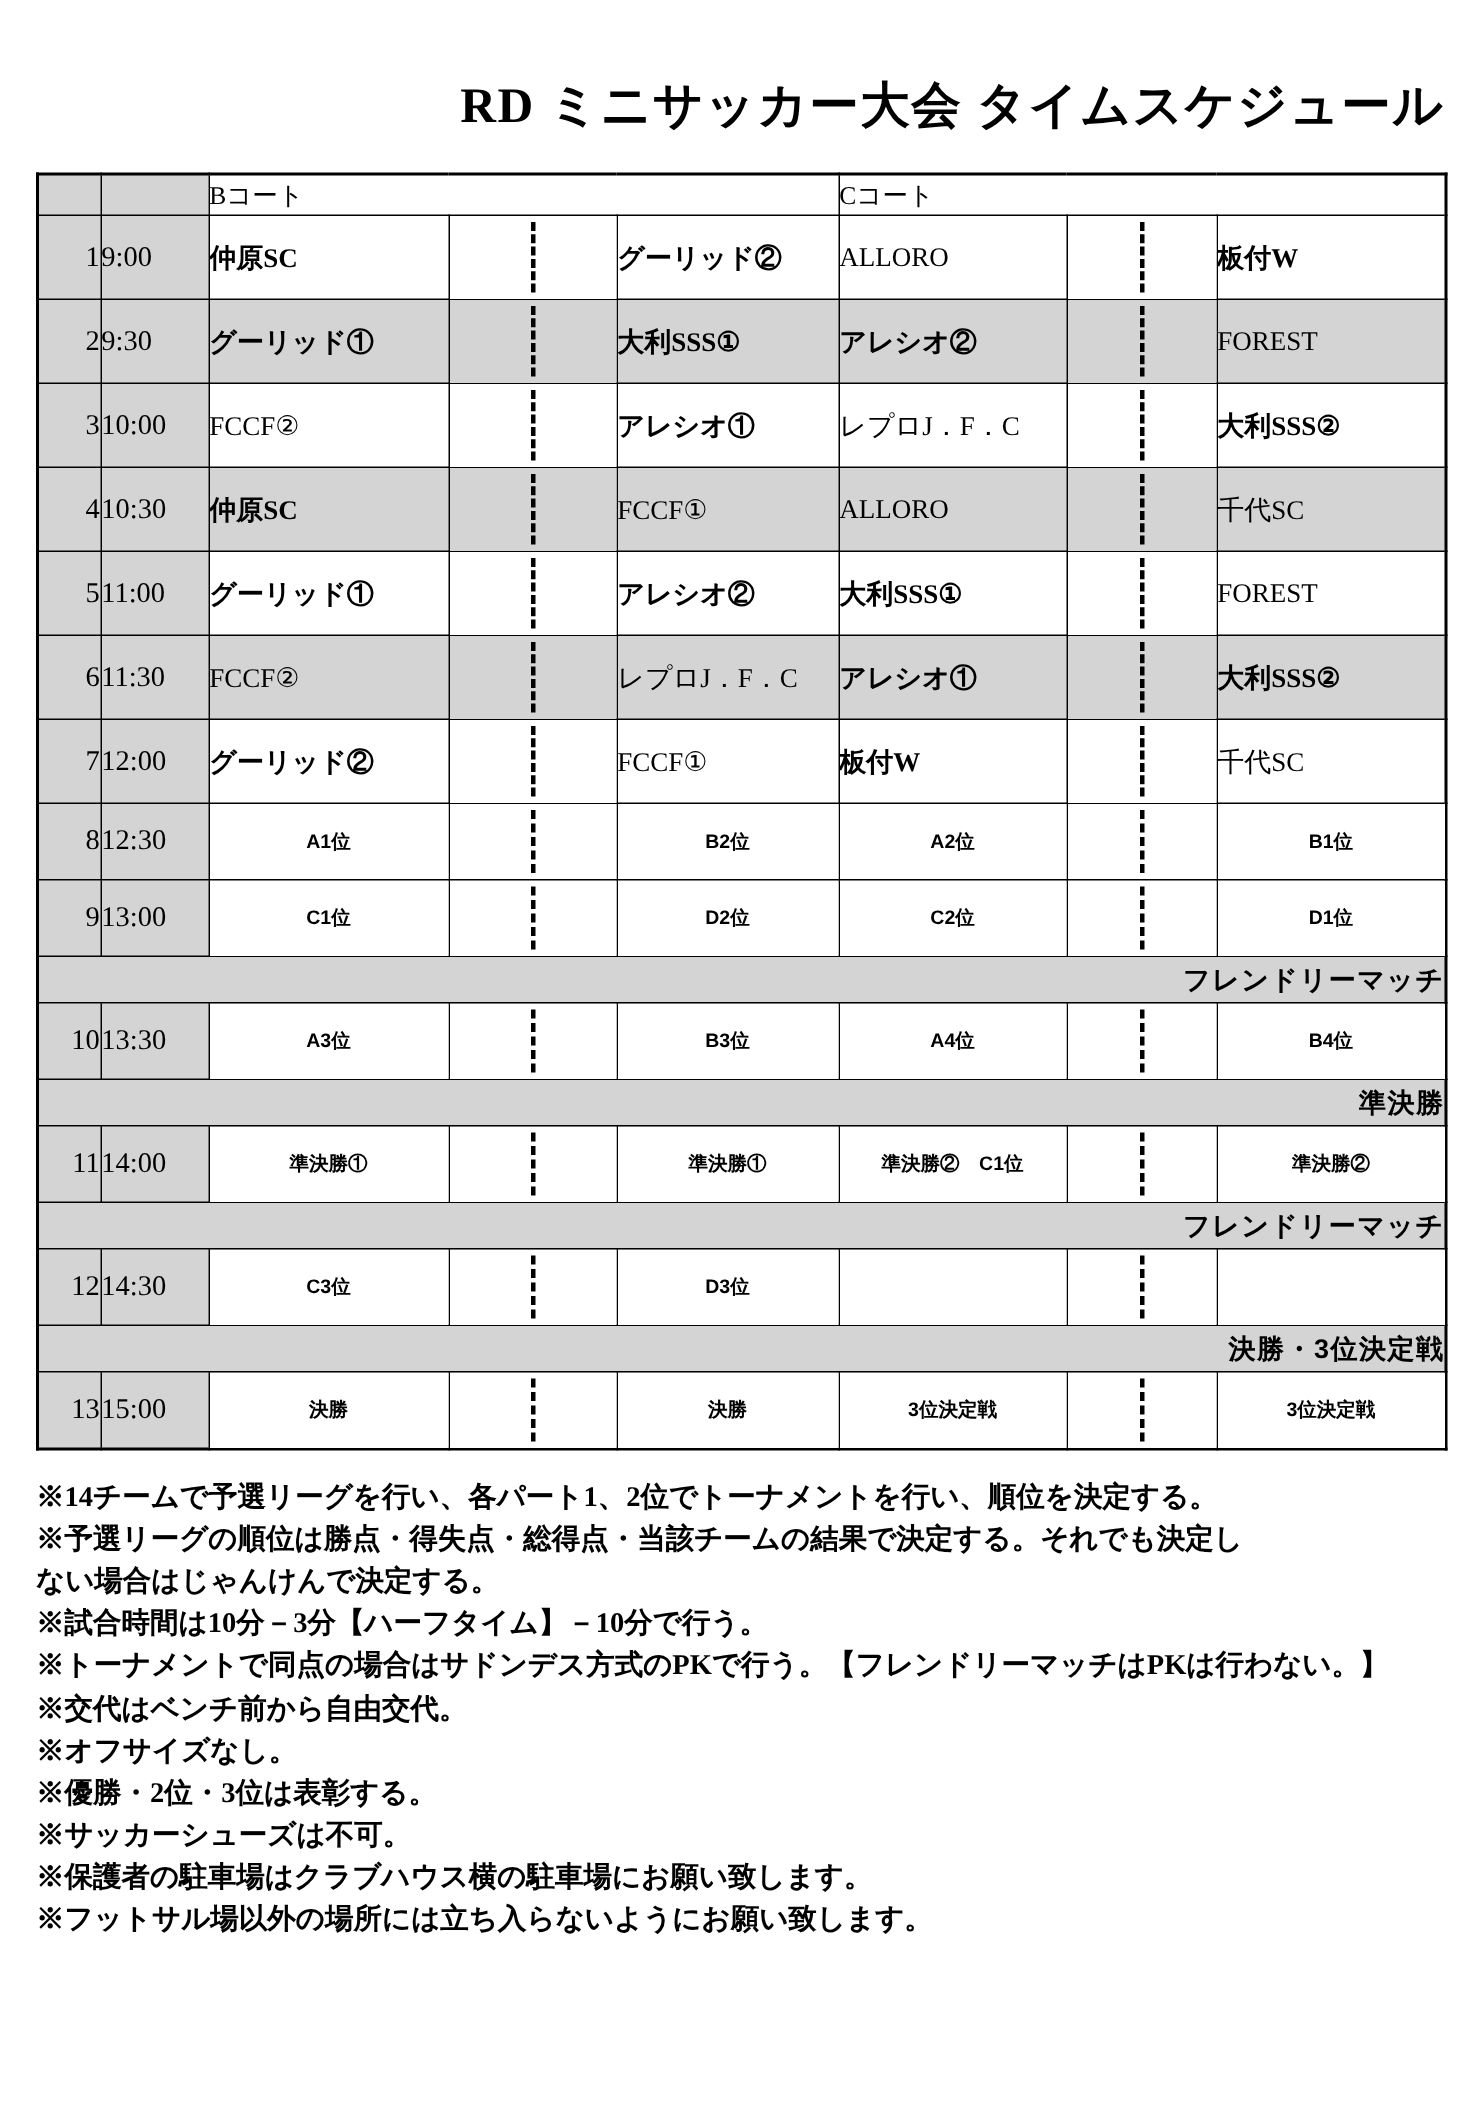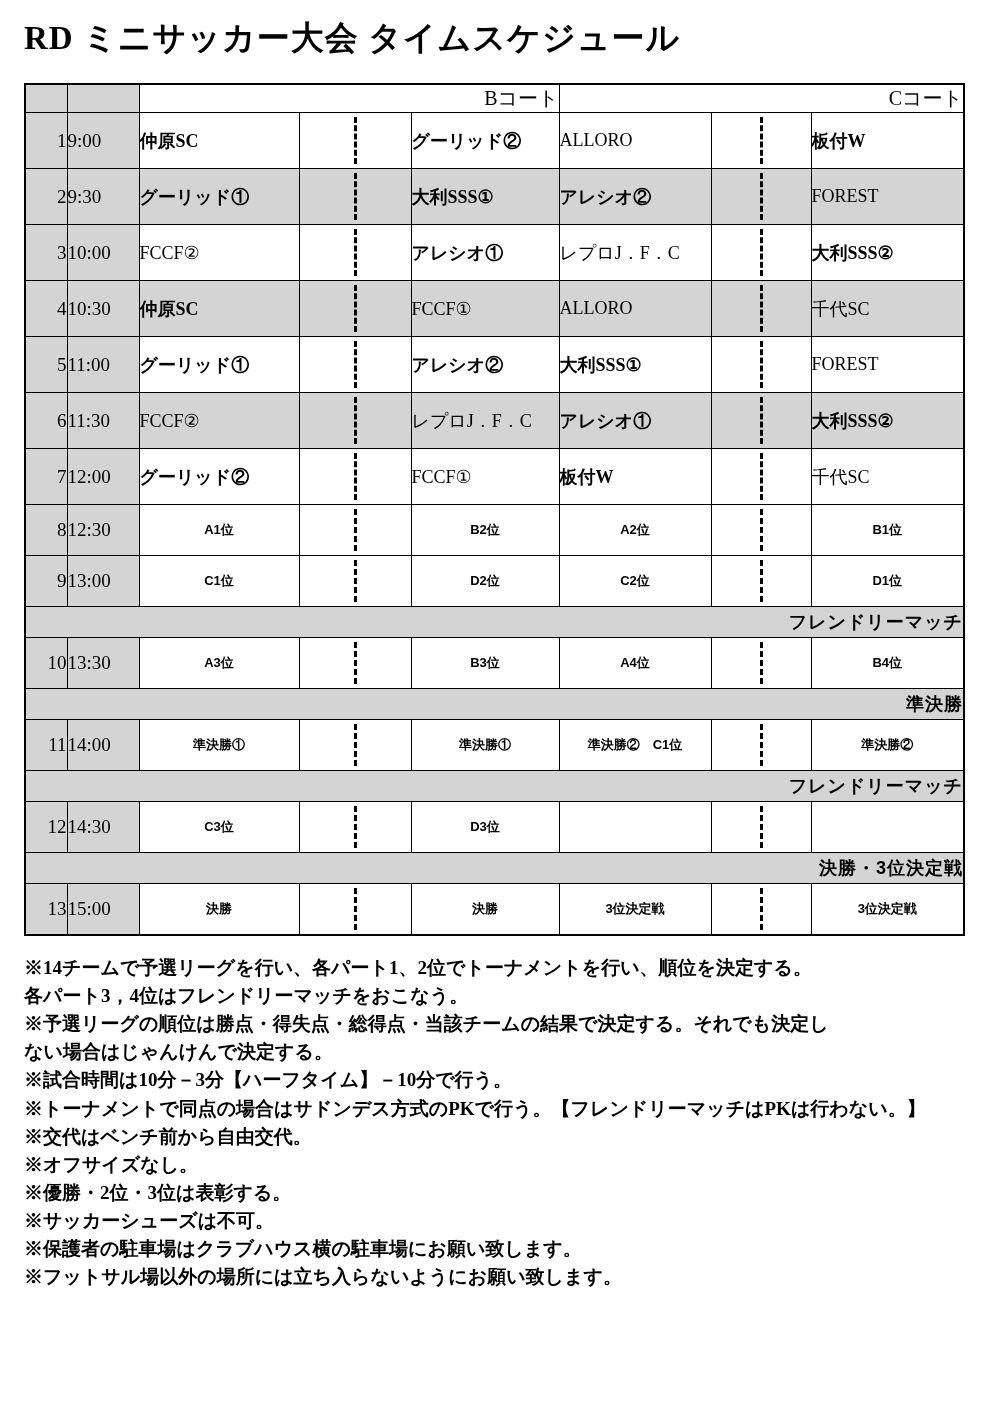--- a/index.html
+++ b/index.html
@@ -15,26 +15,26 @@
     overflow: hidden;
   }
   .page {
     position: relative;
     width: 987px;
     height: 1405px;
     box-sizing: border-box;
     padding: 0 24px;
   }
   .doc-title {
-    text-align: left;
+    text-align: right;
     font-family: "Liberation Serif", serif;
     font-weight: bold;
     font-size: 33px;
     letter-spacing: 1px;
-    margin: 16px 0 22px 0;
+    margin: 48px 0 22px 0;
     white-space: nowrap;
   }
   table.sched {
     border-collapse: collapse;
     table-layout: fixed;
     width: 939px;
     margin: 0 auto;
     border: 2px solid #000;
   }
   table.sched td {
@@ -48,23 +48,23 @@
   col.c-time  { width: 72px; }
   col.c-b1    { width: 160px; }
   col.c-bsc   { width: 112px; }
   col.c-b2    { width: 148px; }
   col.c-c1    { width: 152px; }
   col.c-csc   { width: 100px; }
   col.c-c2    { width: 153px; }
 
   .hdr-row td {
     background: #d4d4d4;
-    text-align: right;
+    text-align: left;
     font-family: "Liberation Serif", serif;
-    font-size: 20px;
+    font-size: 17px;
     height: 26px;
     font-weight: normal;
   }
   .hdr-blank { background: #d4d4d4 !important; }
 
   tr.grey td { background: #d4d4d4; }
 
   td.no {
     text-align: right;
     padding-right: 6px;
@@ -312,21 +312,20 @@
         <td class="rank-cell">決勝</td>
         <td class="rank-cell">3位決定戦</td>
         <td class="rank-cell score"></td>
         <td class="rank-cell">3位決定戦</td>
       </tr>
     </tbody>
   </table>
 
   <div class="notes">
     <div>※14チームで予選リーグを行い、各パート1、2位でトーナメントを行い、順位を決定する。</div>
-    <div>各パート3，4位はフレンドリーマッチをおこなう。</div>
     <div>※予選リーグの順位は勝点・得失点・総得点・当該チームの結果で決定する。それでも決定し</div>
     <div>ない場合はじゃんけんで決定する。</div>
     <div>※試合時間は10分－3分【ハーフタイム】－10分で行う。</div>
     <div>※トーナメントで同点の場合はサドンデス方式のPKで行う。【フレンドリーマッチはPKは行わない。】</div>
     <div>※交代はベンチ前から自由交代。</div>
     <div>※オフサイズなし。</div>
     <div>※優勝・2位・3位は表彰する。</div>
     <div>※サッカーシューズは不可。</div>
     <div>※保護者の駐車場はクラブハウス横の駐車場にお願い致します。</div>
     <div>※フットサル場以外の場所には立ち入らないようにお願い致します。</div>

